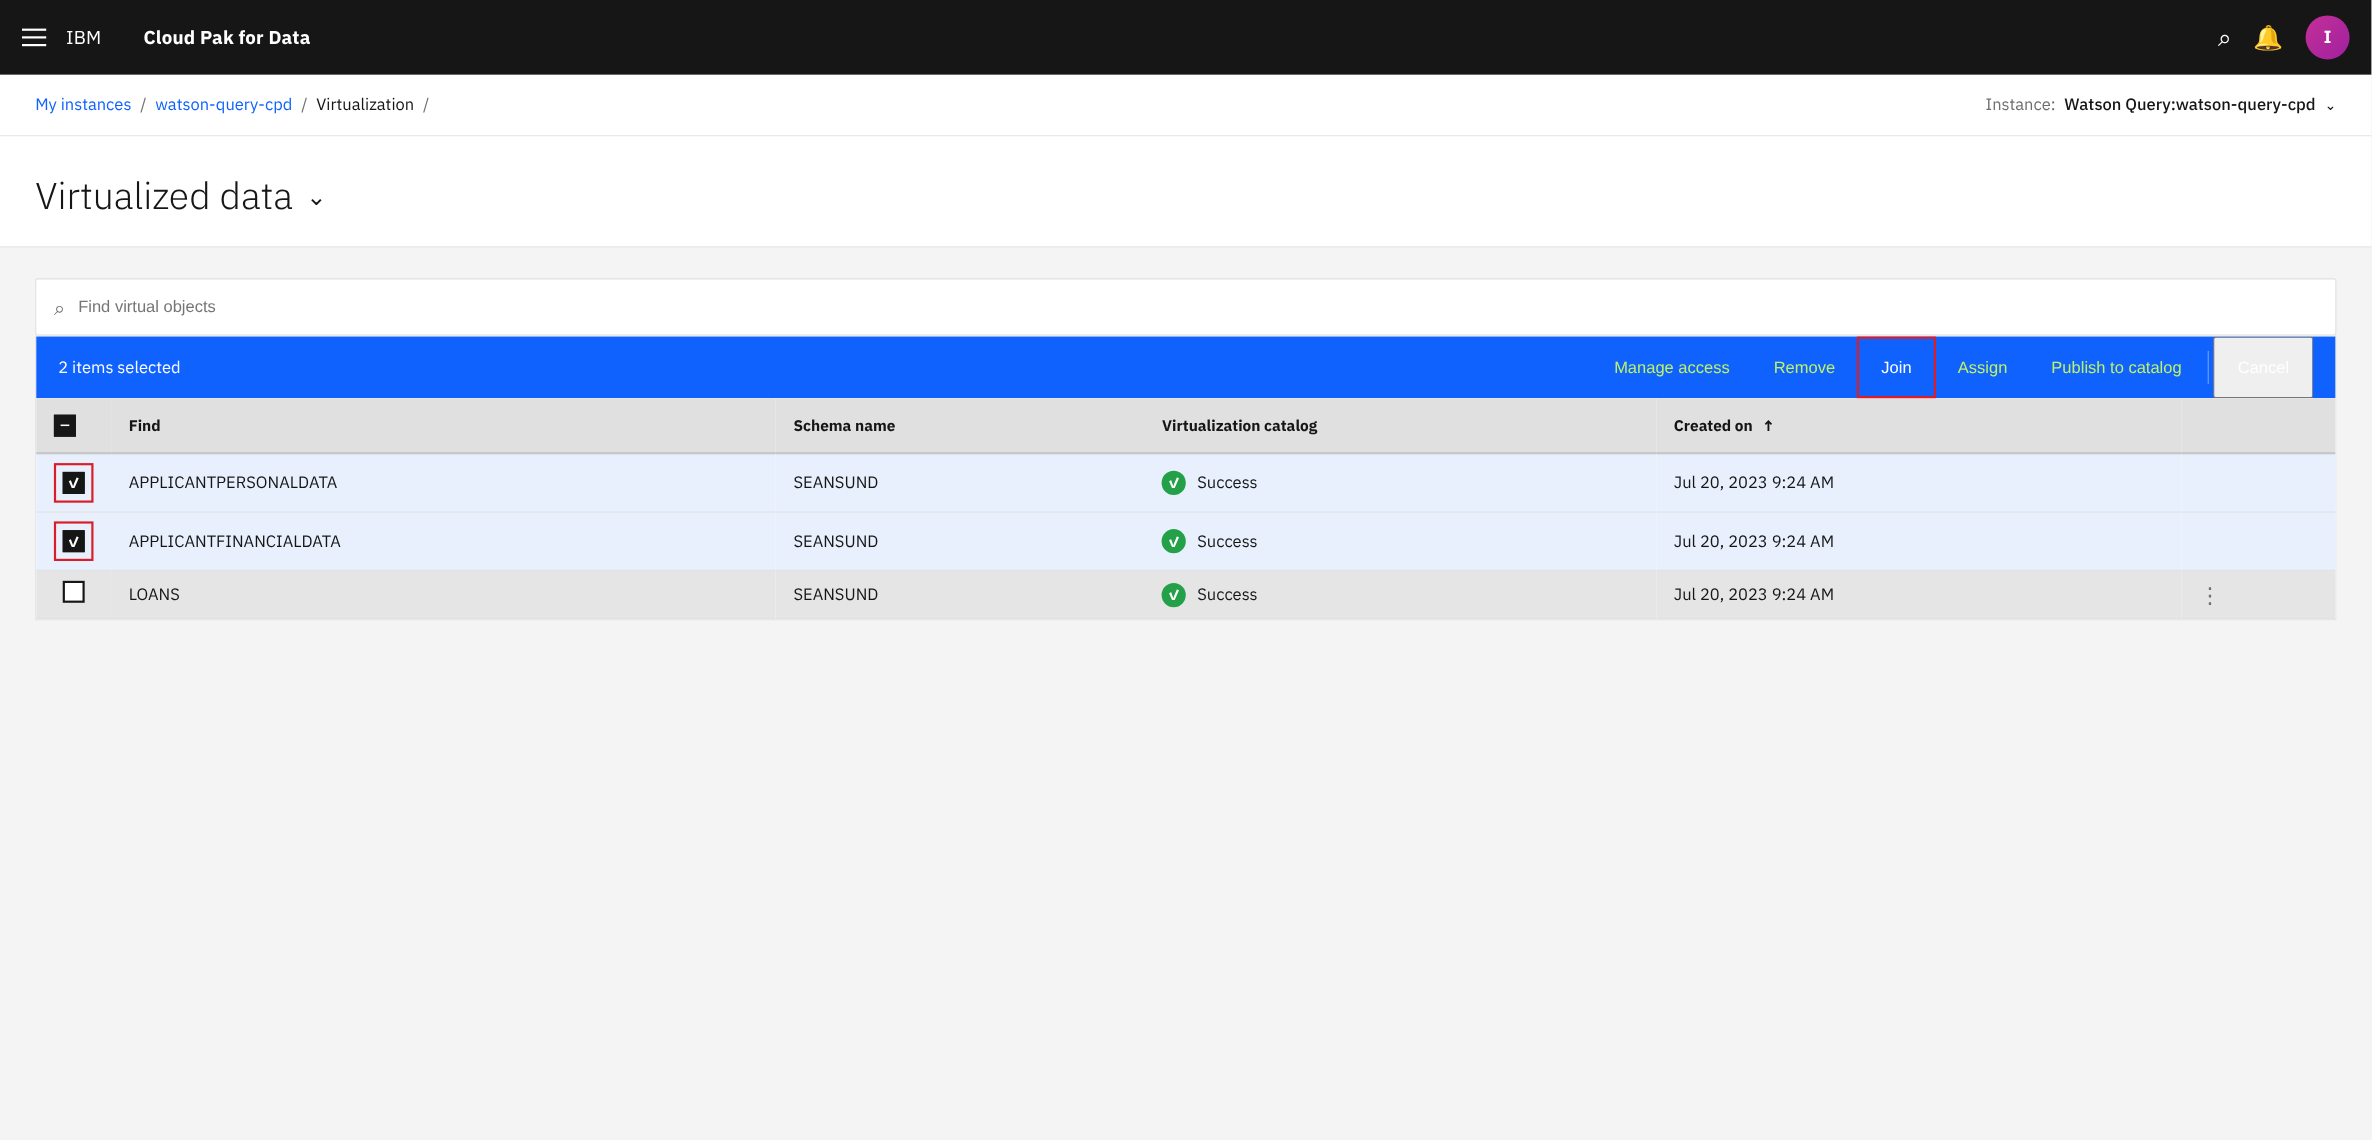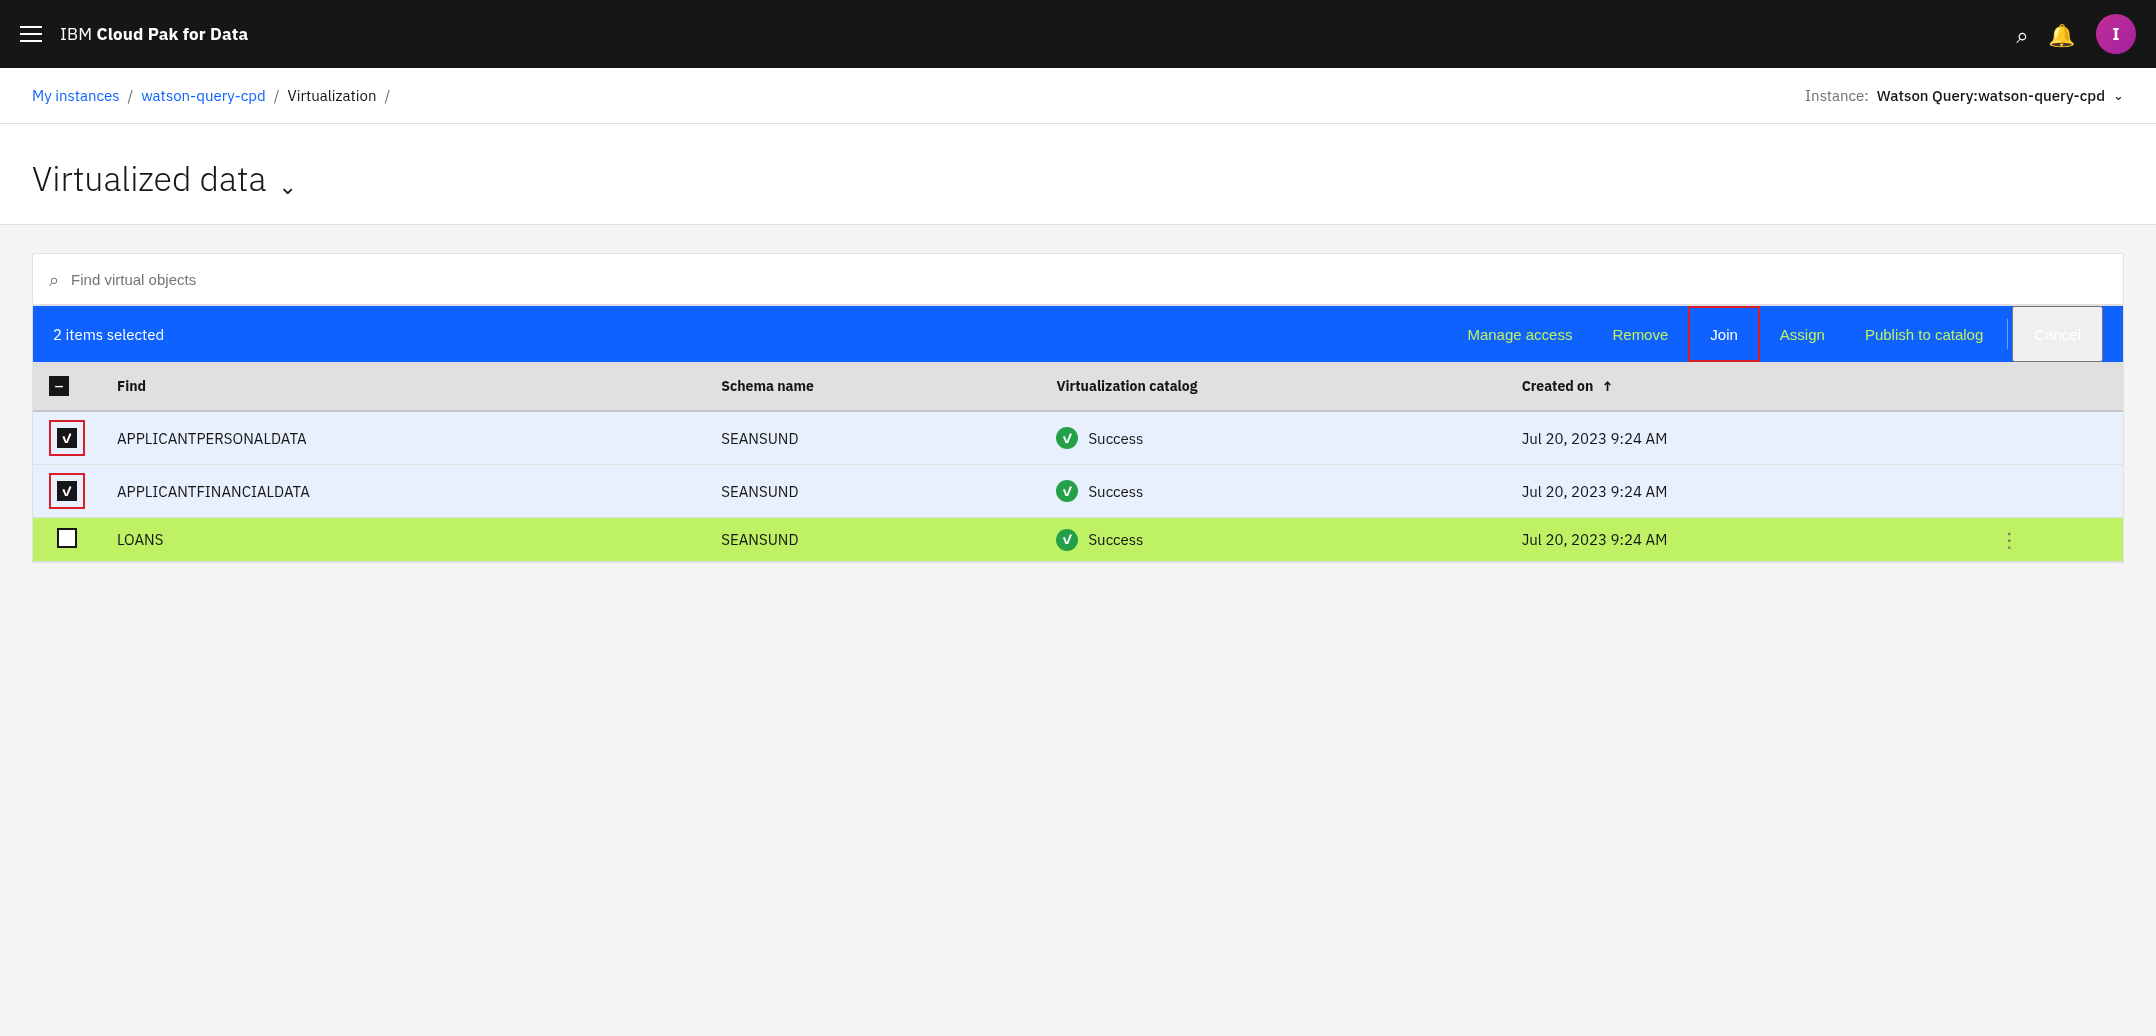--- a/index.html
+++ b/index.html
@@ -11,21 +11,21 @@
       height: 68px;
       display: flex;
       align-items: center;
       padding: 0 20px;
       justify-content: space-between;
     }
     .topnav-left { display: flex; align-items: center; gap: 18px; }
     .hamburger { display: flex; flex-direction: column; gap: 5px; cursor: pointer; }
     .hamburger span { display: block; width: 22px; height: 2px; background: #fff; }
     .brand { color: #fff; font-size: 17px; letter-spacing: 0.01em; }
-    .brand strong { font-weight: 700; }
+    .brand strong { font-weight: 700; margin-left: 34px; }
     .topnav-right { display: flex; align-items: center; gap: 20px; }
     .topnav-icon { color: #fff; font-size: 22px; cursor: pointer; }
     .avatar {
       width: 40px; height: 40px; border-radius: 50%;
       background: linear-gradient(135deg, #c43097 0%, #a020a0 100%);
       display: flex; align-items: center; justify-content: center;
       color: #fff; font-weight: 700; font-size: 16px; cursor: pointer;
     }
 
     
@@ -46,21 +46,21 @@
     .instance-label { color: #6f6f6f; }
     .instance-value { color: #161616; font-weight: 500; }
     .chevron-down { font-size: 13px; color: #161616; }
 
     
     .page-header {
       background: #fff;
       padding: 32px 32px 24px 32px;
       border-bottom: 1px solid #e0e0e0;
     }
-    .page-title-row { display: flex; align-items: flex-end; gap: 12px; }
+    .page-title-row { display: flex; align-items: center; gap: 12px; }
     .page-title { font-size: 34px; font-weight: 300; color: #161616; }
     .page-title-chevron { font-size: 22px; color: #161616; cursor: pointer; }
 
     
     .main-content { padding: 28px 32px; }
 
     
     .search-bar {
       background: #fff;
       border: 1px solid #e0e0e0;
@@ -106,21 +106,21 @@
     .data-table { width: 100%; border-collapse: collapse; background: #fff; }
     .data-table thead tr { background: #e0e0e0; border-bottom: 2px solid #c6c6c6; }
     .data-table thead th {
       text-align: left; font-size: 14px; font-weight: 700;
       color: #161616; padding: 14px 16px; white-space: nowrap;
     }
     .th-checkbox { width: 56px; text-align: center; }
     .th-sorted { display: flex; align-items: flex-start; gap: 8px; cursor: pointer; }
     .sort-icon { font-size: 14px; }
 
-    .data-table tbody tr { border-bottom: 1px solid #e0e0e0; background: #bef264; }
+    .data-table tbody tr { border-bottom: 1px solid #e0e0e0; background: #e5e5e5; }
     .data-table tbody tr.checked-row { background: #e8f0fe; }
     .data-table tbody td { padding: 8px 16px; font-size: 15px; color: #161616; vertical-align: middle; }
     .td-checkbox { text-align: center; }
 
     
     .custom-checkbox {
       width: 20px; height: 20px; border: 2px solid #161616;
       background: #fff; display: inline-flex; align-items: center;
       justify-content: center; cursor: pointer; flex-shrink: 0;
     }

